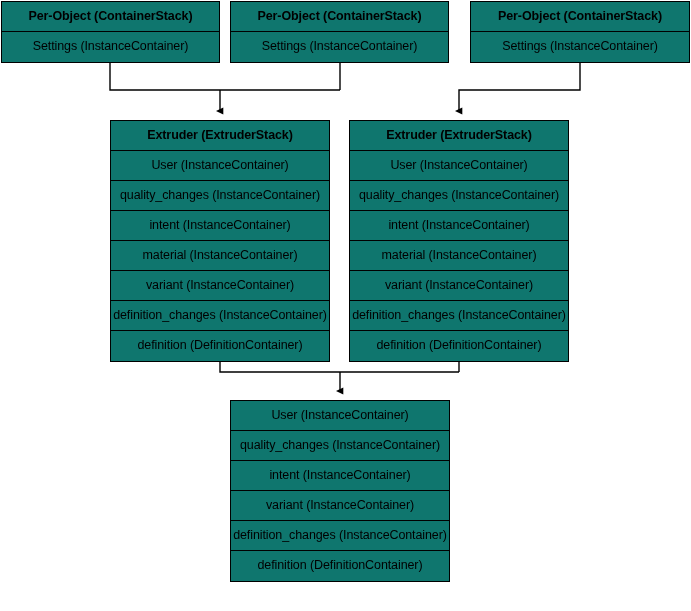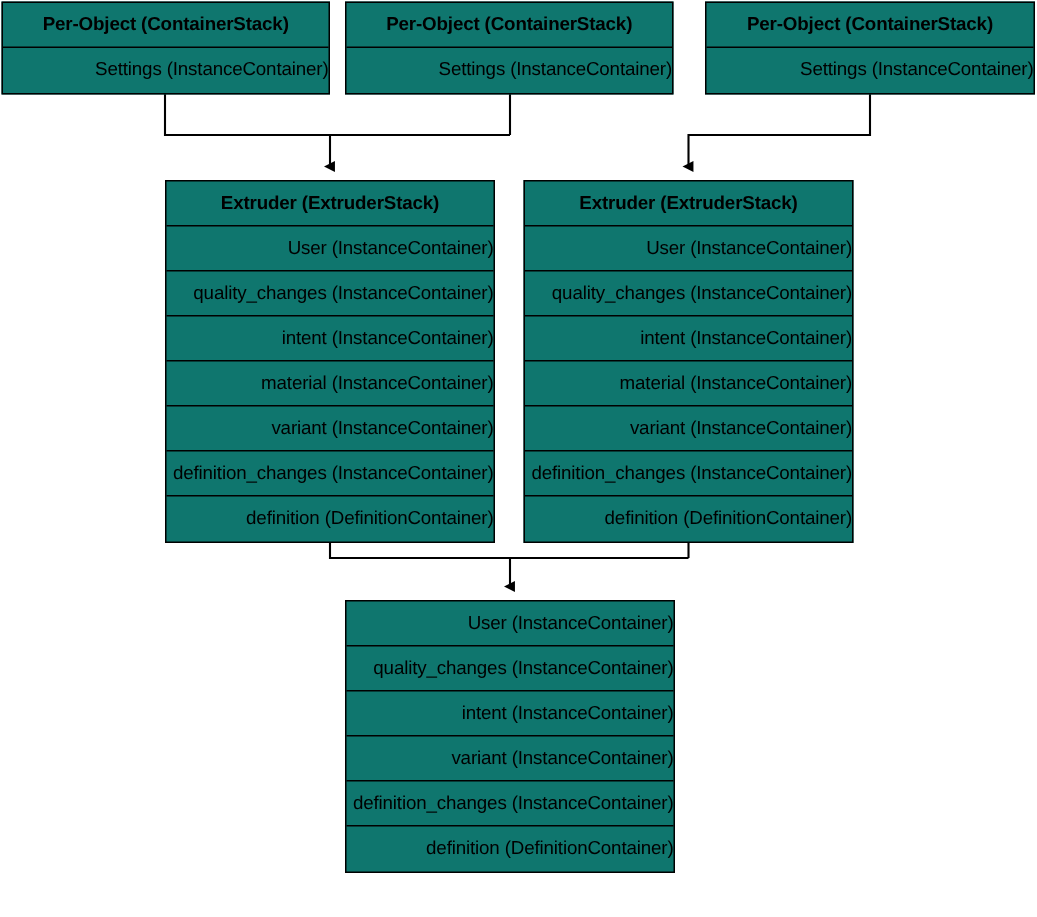--- a/index.html
+++ b/index.html
@@ -45,21 +45,21 @@
     font-size: 12.5px;
     letter-spacing: -0.1px;
     border-bottom: 1.4px solid #000000;
     white-space: nowrap;
     overflow: hidden;
   }
   .node-row {
     box-sizing: border-box;
     height: 30px;
     line-height: 29px;
-    text-align: right;
+    text-align: center;
     font-size: 12.5px;
     letter-spacing: -0.1px;
     border-bottom: 1.4px solid #000000;
     white-space: nowrap;
     overflow: hidden;
   }
   .node-row.last {
     border-bottom: none;
   }
   

